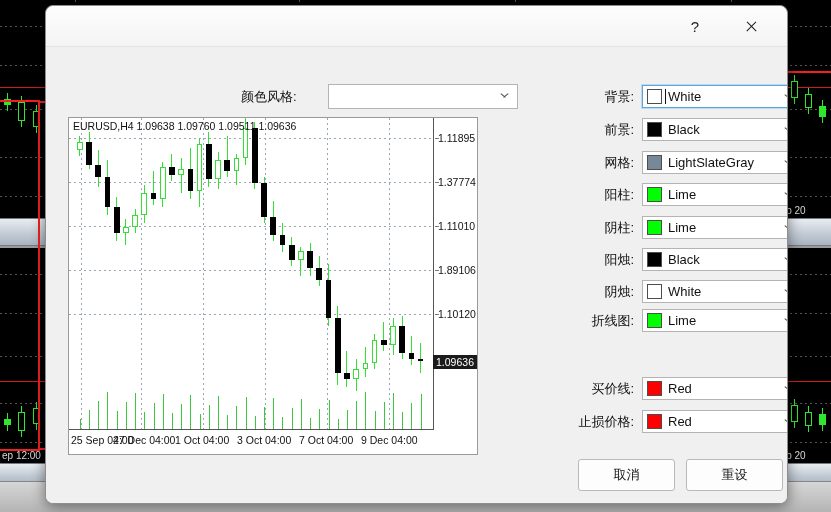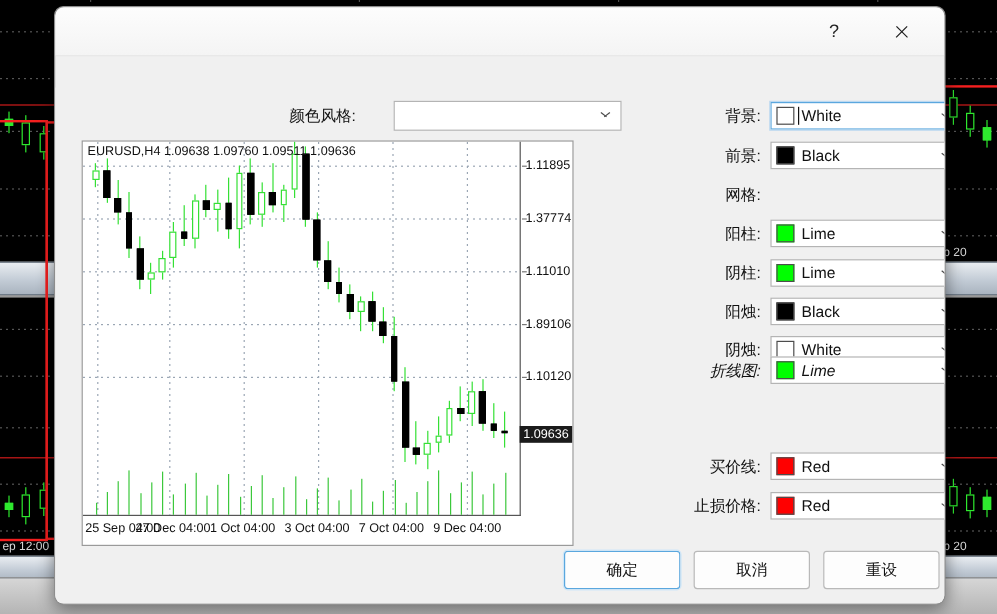--- a/index.html
+++ b/index.html
@@ -882,20 +882,25 @@
         <div class="crow" style="top: 45px;">
           <div class="clabel">前景:</div>
           <div class="ccombo">
             <span class="swatch" style="background: rgb(0, 0, 0);"></span>
             <span class="cval">Black</span>
             <span class="caret"></span>
           </div>
         </div>
         <div class="crow" style="top: 78px;">
           <div class="clabel">网格:</div>
+          <div class="ccombo">
+            <span class="swatch" style="background: rgb(119, 136, 153);"></span>
+            <span class="cval">LightSlateGray</span>
+            <span class="caret"></span>
+          </div>
         </div>
         <div class="crow" style="top: 110px;">
           <div class="clabel">阳柱:</div>
           <div class="ccombo">
             <span class="swatch" style="background: rgb(0, 255, 0);"></span>
             <span class="cval">Lime</span>
             <span class="caret"></span>
           </div>
         </div>
         <div class="crow" style="top: 143px;">
@@ -915,21 +920,21 @@
           </div>
         </div>
         <div class="crow" style="top: 207px;">
           <div class="clabel">阴烛:</div>
           <div class="ccombo">
             <span class="swatch" style="background: rgb(255, 255, 255);"></span>
             <span class="cval">White</span>
             <span class="caret"></span>
           </div>
         </div>
-        <div class="crow" style="top: 224px; font-style: italic;">
+        <div class="crow" style="top: 236px;">
           <div class="clabel">折线图:</div>
           <div class="ccombo">
             <span class="swatch" style="background: rgb(0, 255, 0);"></span>
             <span class="cval">Lime</span>
             <span class="caret"></span>
           </div>
         </div>
         <div class="crow" style="top: 304px;">
           <div class="clabel">买价线:</div>
           <div class="ccombo">
@@ -942,23 +947,20 @@
           <div class="clabel">止损价格:</div>
           <div class="ccombo">
             <span class="swatch" style="background: rgb(255, 0, 0);"></span>
             <span class="cval">Red</span>
             <span class="caret"></span>
           </div>
         </div>
       </div>
 
     <div id="footer">
-      <div class="fbtn default" style="left:424px;">
-        <span>确定</span>
-      </div>
       <div class="fbtn" style="left:532px;">
         <span>取消</span>
       </div>
       <div class="fbtn" style="left:640px;">
         <span>重设</span>
       </div>
     </div>
 
   </div>
 </div>

